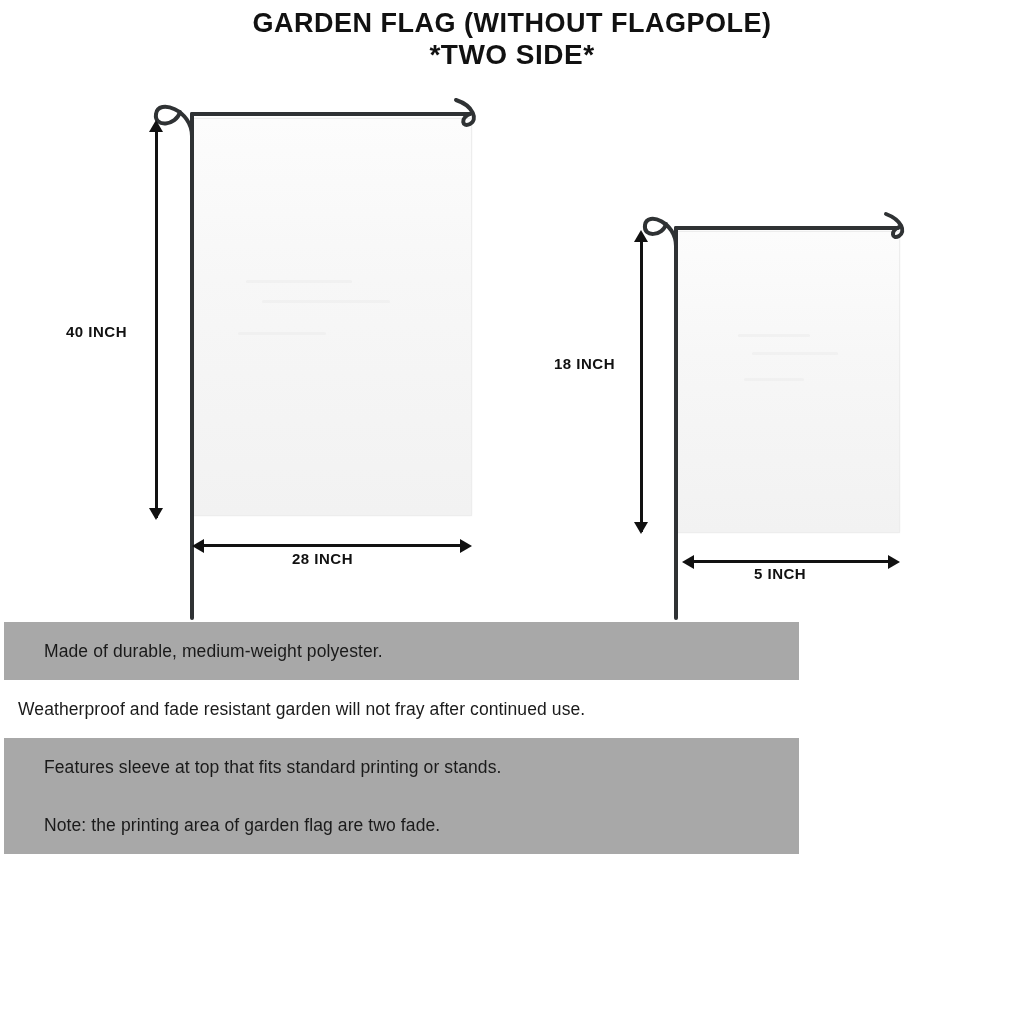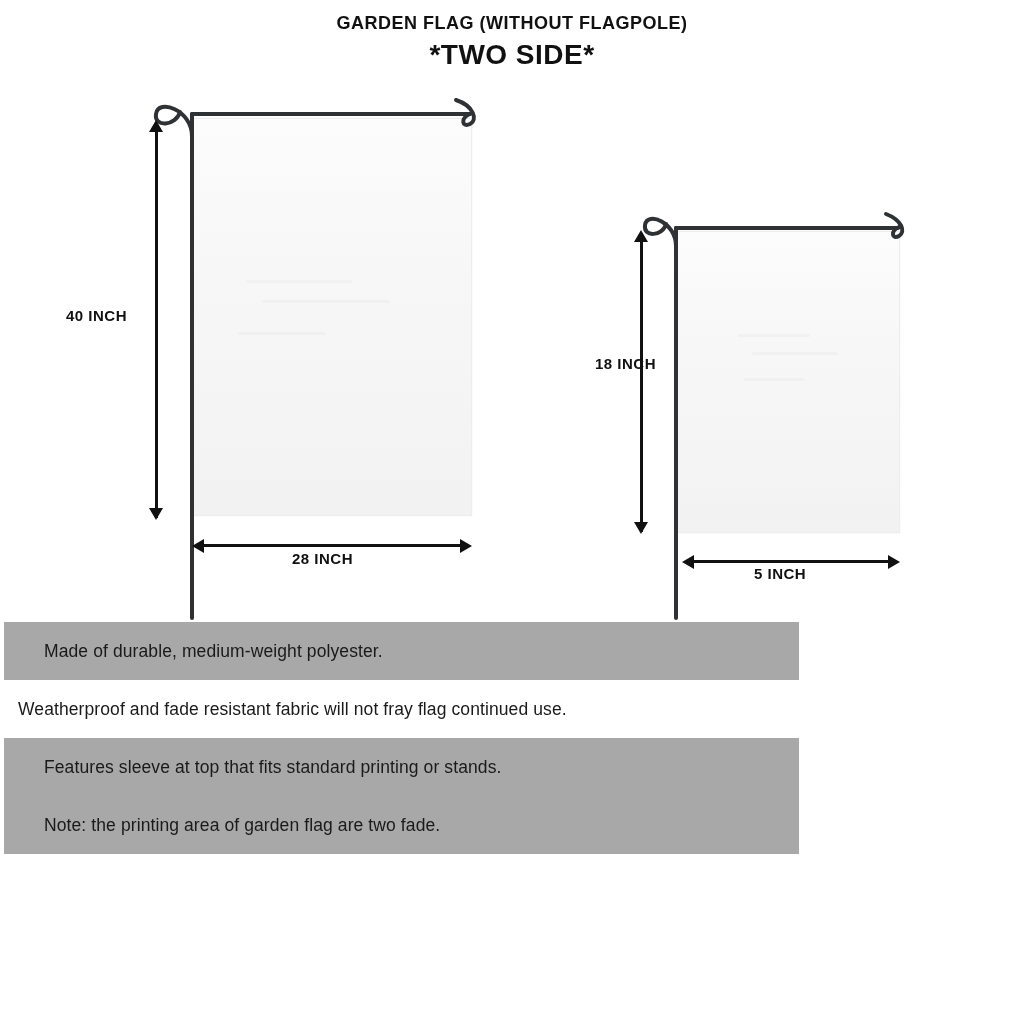--- a/index.html
+++ b/index.html
@@ -18,21 +18,21 @@
 
   
   .title-block {
     position: absolute;
     top: 6px;
     left: 0;
     width: 1024px;
     text-align: center;
   }
   .title-line1 {
-    font-size: 18px;
+    font-size: 27px;
     font-weight: bold;
     letter-spacing: 0.5px;
     color: #111111;
     line-height: 34px;
   }
   .title-line2 {
     font-size: 28px;
     font-weight: bold;
     letter-spacing: 0.5px;
     color: #111111;
@@ -156,21 +156,21 @@
       <path d="M42 44 C42 18, 8 6, 6 22 C4 36, 26 34, 30 20" fill="none" stroke="#2f3234" stroke-width="4" stroke-linecap="round"></path>
     </svg>
 
     <svg style="position:absolute; left:452px; top:96px;" width="34" height="40" viewBox="0 0 34 40">
       <path d="M4 4 C22 10, 26 24, 18 28 C10 32, 8 22, 18 18" fill="none" stroke="#2f3234" stroke-width="4" stroke-linecap="round"></path>
     </svg>
 
     <div class="dim-line-v" style="left:155px; top:130px; height:388px;"></div>
     <div class="arrow arrow-up" style="left:149px; top:120px;"></div>
     <div class="arrow arrow-down" style="left:149px; top:508px;"></div>
-    <div class="dim-label" style="left:66px; top:307px;">40 INCH</div>
+    <div class="dim-label" style="left:66px; top:323px;">40 INCH</div>
 
     <div class="dim-line-h" style="left:202px; top:544px; width:260px;"></div>
     <div class="arrow arrow-left" style="left:192px; top:539px;"></div>
     <div class="arrow arrow-right" style="left:460px; top:539px;"></div>
     <div class="dim-label" style="left:292px; top:550px;text-align:center;">28 INCH</div>
   </div>
 
   <div>
 
     <div class="flag-cloth" style="left:676px; top:231px; width:222px; height:300px;"></div>
@@ -186,34 +186,34 @@
       <path d="M36 40 C36 16, 7 5, 5 19 C3 32, 23 30, 26 18" fill="none" stroke="#2f3234" stroke-width="4" stroke-linecap="round"></path>
     </svg>
 
     <svg style="position:absolute; left:882px; top:210px;" width="32" height="38" viewBox="0 0 32 38">
       <path d="M4 4 C20 10, 24 22, 17 26 C10 30, 8 21, 17 17" fill="none" stroke="#2f3234" stroke-width="4" stroke-linecap="round"></path>
     </svg>
 
     <div class="dim-line-v" style="left:640px; top:240px; height:292px;"></div>
     <div class="arrow arrow-up" style="left:634px; top:230px;"></div>
     <div class="arrow arrow-down" style="left:634px; top:522px;"></div>
-    <div class="dim-label" style="left:554px; top:355px;margin-left:41px;">18 INCH</div>
+    <div class="dim-label" style="left:554px; top:355px;">18 INCH</div>
 
     <div class="dim-line-h" style="left:692px; top:560px; width:198px;"></div>
     <div class="arrow arrow-left" style="left:682px; top:555px;"></div>
     <div class="arrow arrow-right" style="left:888px; top:555px;"></div>
     <div class="dim-label" style="left:754px; top:565px;">5 INCH</div>
   </div>
 
   <div class="features">
     <div class="feature-row shaded">
       <span>Made of durable, medium-weight polyester.</span>
     </div>
     <div class="feature-row plain">
-      <span>Weatherproof and fade resistant fabric will not fray flag continued use.</span>
+      <span>Weatherproof and fade resistant garden will not fray after continued use.</span>
     </div>
     <div class="feature-row shaded">
       <span>Features sleeve at top that fits standard printing or stands.</span>
     </div>
     <div class="feature-row shaded">
       <span>Note: the printing area of garden flag are two fade.</span>
     </div>
   </div>
 
 </div>

